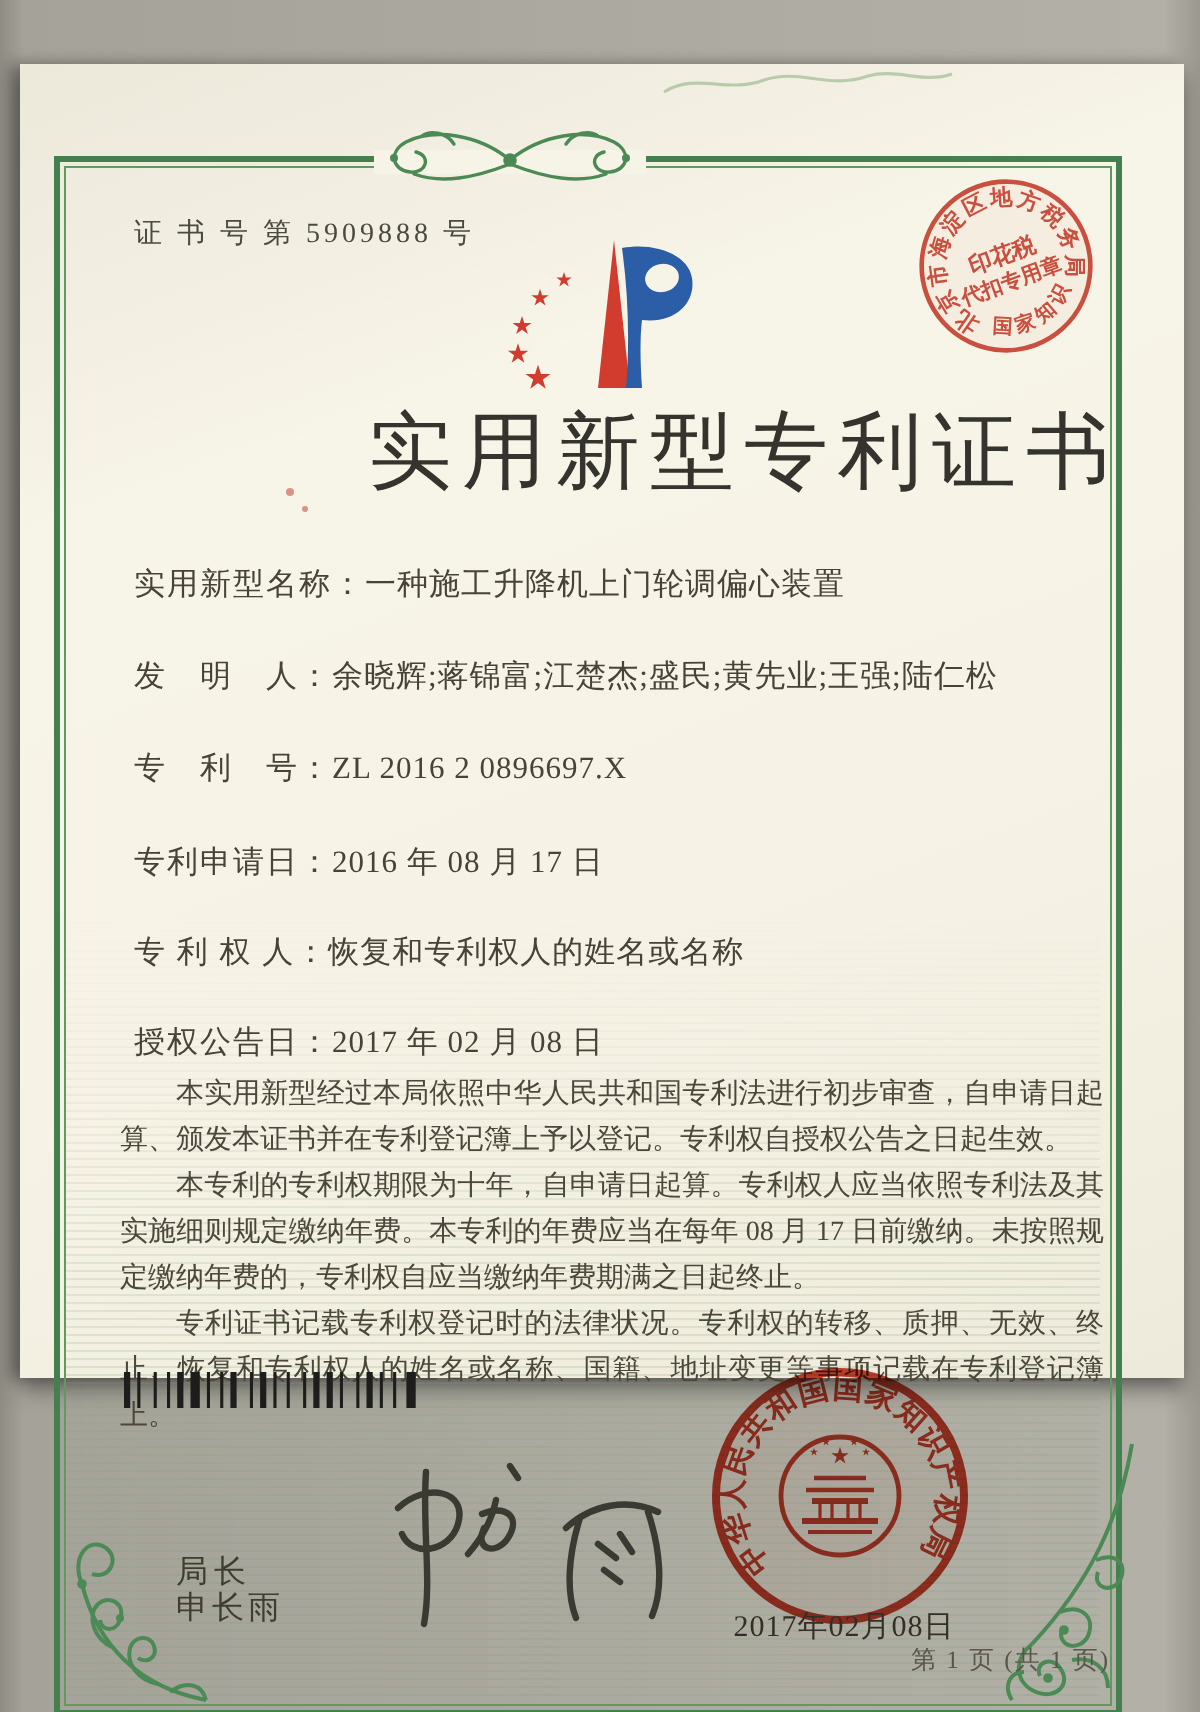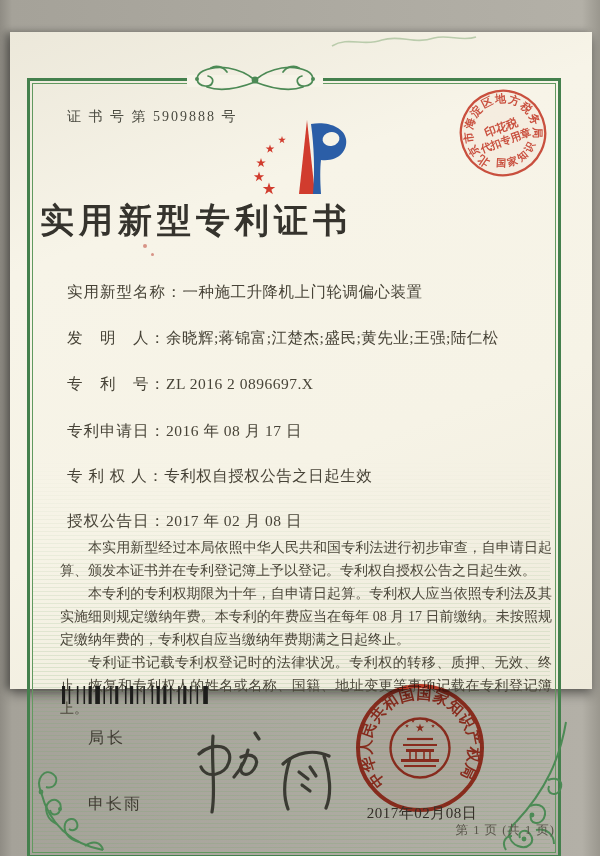--- a/index.html
+++ b/index.html
@@ -26,33 +26,33 @@
     left:22px;top:430px;width:518px;height:386px;
     background:repeating-linear-gradient(0deg,
       rgba(122,172,112,.26) 0 1px, rgba(122,172,112,0) 1px 4px);
     -webkit-mask-image:linear-gradient(180deg,rgba(0,0,0,0) 0%,rgba(0,0,0,.55) 35%,#000 75%);
             mask-image:linear-gradient(180deg,rgba(0,0,0,0) 0%,rgba(0,0,0,.55) 35%,#000 75%);
   }
   .cert-no{
     left:57px;top:76px;font-size:14px;color:#4a4a40;letter-spacing:2px;
   }
   .title{
-    left:30px;top:166px;width:520px;text-align:left;
-    font-size:34px;font-weight:bold;letter-spacing:5px;color:#35332d;
+    left:30px;top:166px;width:520px;text-align:right;
+    font-size:42px;font-weight:normal;letter-spacing:5px;color:#35332d;
   }
   .field-row{position:absolute;left:57px;white-space:nowrap;font-size:15.5px;color:#474337;}
   .f-label{letter-spacing:1px;}
   .f-value{letter-spacing:.5px;}
   .paras{
     left:50px;top:504px;width:492px;
     font-size:14px;line-height:23px;color:#4b473a;
     text-align:justify;
   }
   .paras p{margin:0;text-indent:2em;}
-  .signer-title{left:78px;top:696px;font-size:16px;letter-spacing:3px;color:#3f3c32;text-align:center;}
+  .signer-title{left:78px;top:744px;font-size:16px;letter-spacing:3px;color:#3f3c32;text-align:center;}
   .signer-name{left:78px;top:762px;font-size:16px;letter-spacing:2px;color:#3f3c32;}
   .seal-wrap{left:342px;top:648px;width:136px;height:136px;mix-blend-mode:multiply;}
   .seal-date{
     left:342px;top:772px;width:140px;text-align:center;
     font-size:15px;color:#332f27;letter-spacing:.5px;font-weight:400;z-index:5;
   }
   .footer{
     left:17px;top:790px;width:528px;text-align:right;
     font-size:12.5px;color:#59564b;letter-spacing:1px;
   }
@@ -141,21 +141,21 @@
   <div class="field-row" style="top:250px;">
     <span class="f-label">实用新型名称：</span><span class="f-value">一种施工升降机上门轮调偏心装置</span>
   </div>
   <div class="field-row" style="top:342px;">
     <span class="f-label">专　利　号：</span><span class="f-value">ZL 2016 2 0896697.X</span>
   </div>
   <div class="field-row" style="top:389px;">
     <span class="f-label">专利申请日：</span><span class="f-value">2016 年 08 月 17 日</span>
   </div>
   <div class="field-row" style="top:434px;">
-    <span class="f-label">专 利 权 人：</span><span class="f-value">专利权自授权公告之日起生效</span>
+    <span class="f-label">专 利 权 人：</span><span class="f-value">恢复和专利权人的姓名或名称</span>
   </div>
   <div class="field-row" style="top:479px;text-align:center;">
     <span class="f-label">授权公告日：</span><span class="f-value">2017 年 02 月 08 日</span>
   </div>
 
   <div class="abs paras">
     <p>本实用新型经过本局依照中华人民共和国专利法进行初步审查，自申请日起算、颁发本证书并在专利登记簿上予以登记。专利权自授权公告之日起生效。</p>
     <p>本专利的专利权期限为十年，自申请日起算。专利权人应当依照专利法及其实施细则规定缴纳年费。本专利的年费应当在每年 08 月 17 日前缴纳。未按照规定缴纳年费的，专利权自应当缴纳年费期满之日起终止。</p>
     <p>专利证书记载专利权登记时的法律状况。专利权的转移、质押、无效、终止、恢复和专利权人的姓名或名称、国籍、地址变更等事项记载在专利登记簿上。</p>
   </div>

